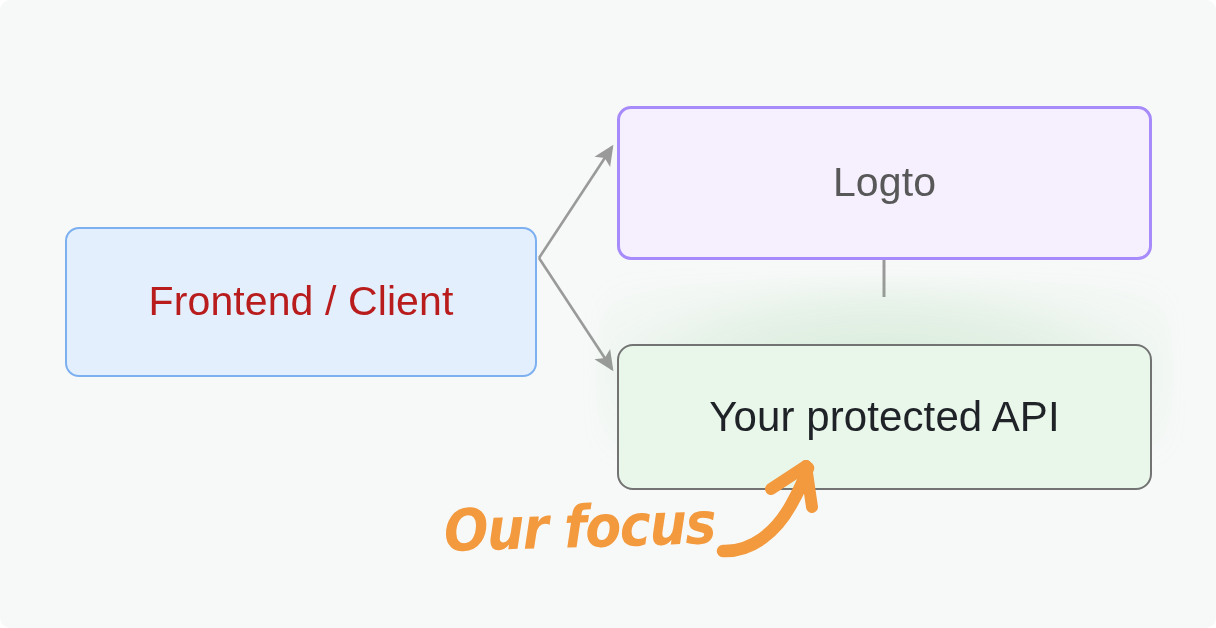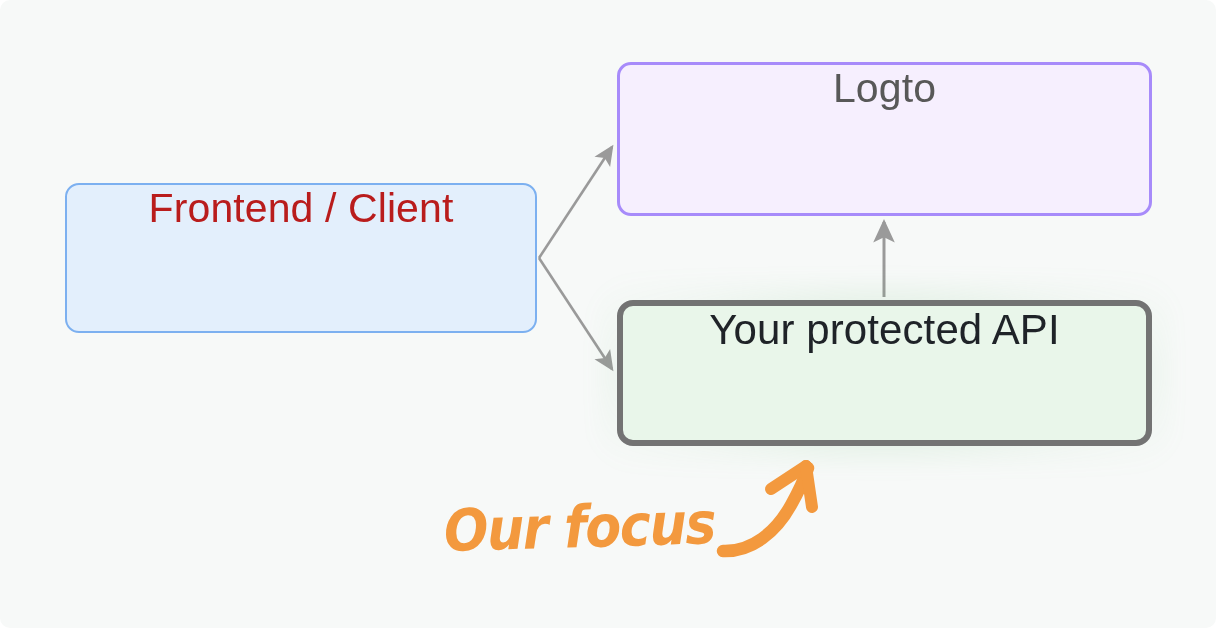--- a/index.html
+++ b/index.html
@@ -22,23 +22,25 @@
     background: #f7f9f8;
     border-radius: 10px;
     overflow: hidden;
   }
 
   
   .node {
     position: absolute;
     box-sizing: border-box;
     display: flex;
+    align-items: center;
     justify-content: center;
     text-align: center;
     border-radius: 14px;
+    margin-top: 44px;
   }
   .node-label {
     display: block;
     line-height: 1.15;
     white-space: nowrap;
   }
 
   
   #node-frontend {
     left: 65px;
@@ -85,21 +87,21 @@
                 rgba(103,189,111,0.04) 70%,
                 rgba(103,189,111,0) 100%);
     filter: blur(9px);
   }
   #node-api {
     left: 617px;
     top: 300px;
     width: 535px;
     height: 146px;
     background: #e9f6ea;
-    border: 6px solid #737373;
+    border: 2px solid #737373;
     border-radius: 16px;
   }
   #node-api .node-label {
     font-size: 42px;
     font-weight: 500;
     color: #1f2328;
     letter-spacing: 0.1px;
   }
 
   

